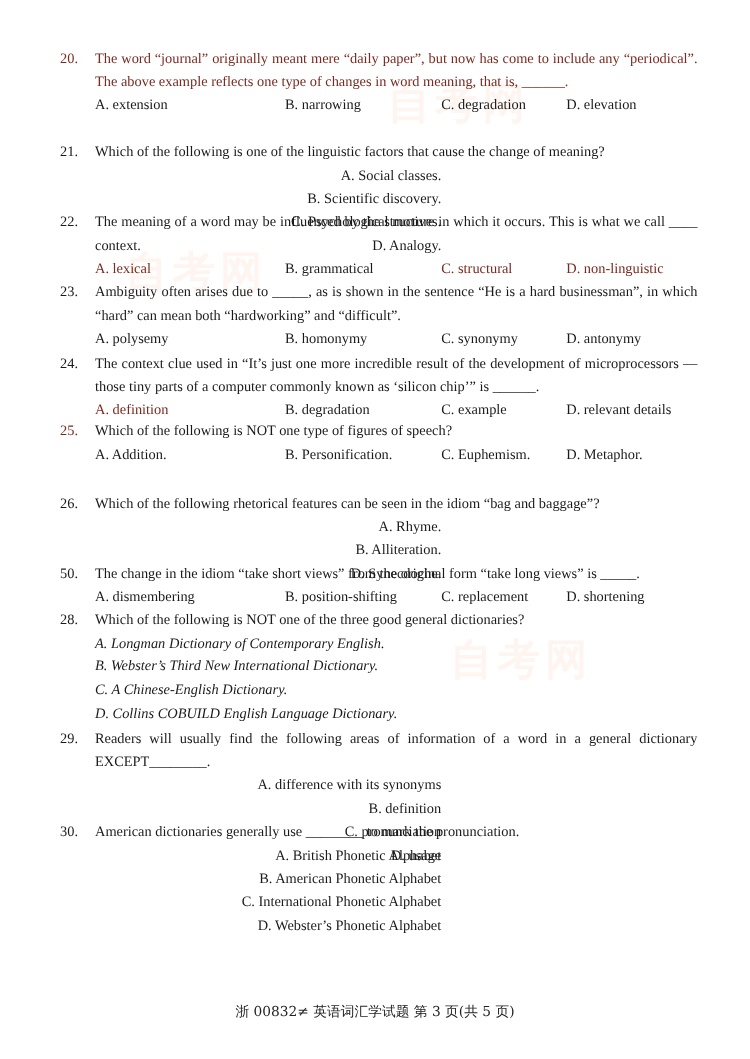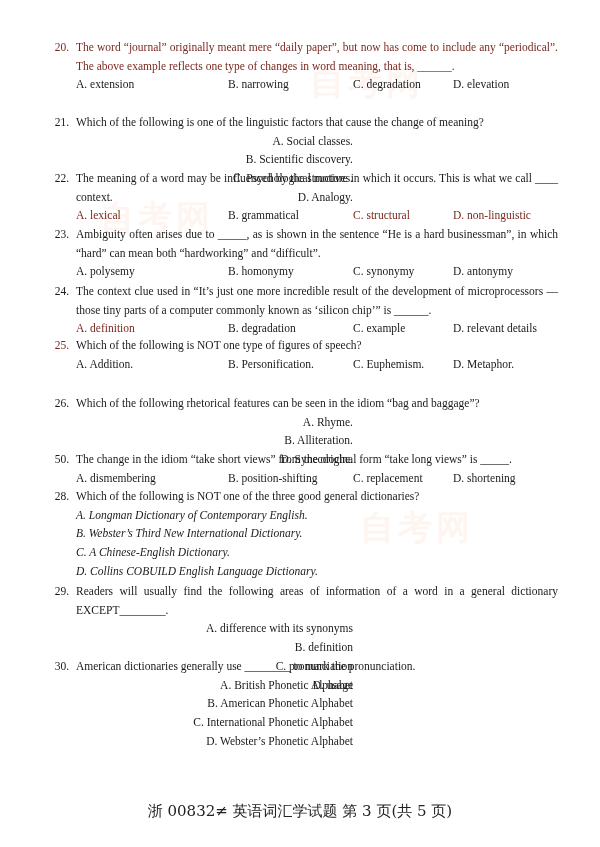--- a/index.html
+++ b/index.html
@@ -2,32 +2,32 @@
 <html><head>
 <meta charset="utf-8">
 <style>
   html, body { margin: 0; padding: 0; background: #ffffff; }
   body { width: 600px; height: 847px; position: relative; overflow: hidden;
          font-family: "Liberation Serif", "DejaVu Serif", serif; color: #1a1a1a; font-size: 11.5px; }
   .wm { position: absolute; font-family: "DejaVu Sans", sans-serif; font-size: 34px; font-weight: bold;
         color: rgba(240,120,60,0.07); letter-spacing: 4px; pointer-events: none; }
   .q { position: absolute; left: 48px; width: 510px; }
   .qline { display: flex; line-height: 18.7px; }
-  .num { width: 28px; flex: none; text-align: center; }
+  .num { width: 28px; flex: none; }
   .stem { flex: 1; text-align: justify; }
   .stem.red, .red { color: #7a2a20; }
   .opts { display: flex; flex-wrap: wrap; padding-left: 28px; line-height: 18.7px; }
   .opts.four .opt:nth-child(1) { width: 152px; }
   .opts.four .opt:nth-child(2) { width: 125px; }
   .opts.four .opt:nth-child(3) { width: 100px; }
   .opts.two .opt { width: 277px; text-align: right; }
   .opts.one .opt { width: 480px; }
   .opt i { }
   .footer { position: absolute; top: 802px; left: 0; width: 600px; text-align: center;
-            font-size: 15px; color: #222; font-family: "DejaVu Serif", serif; }
+            font-size: 11px; color: #222; font-family: "DejaVu Serif", serif; }
 </style>
 </head>
 <body>
 
 <div class="wm" style="top:60px;left:310px;">自考网</div>
 <div class="wm" style="top:195px;left:100px;">自考网</div>
 <div class="wm" style="top:505px;left:360px;">自考网</div>
 
 <div id="q20" class="q" style="top:38px;">
   <div class="qline">

